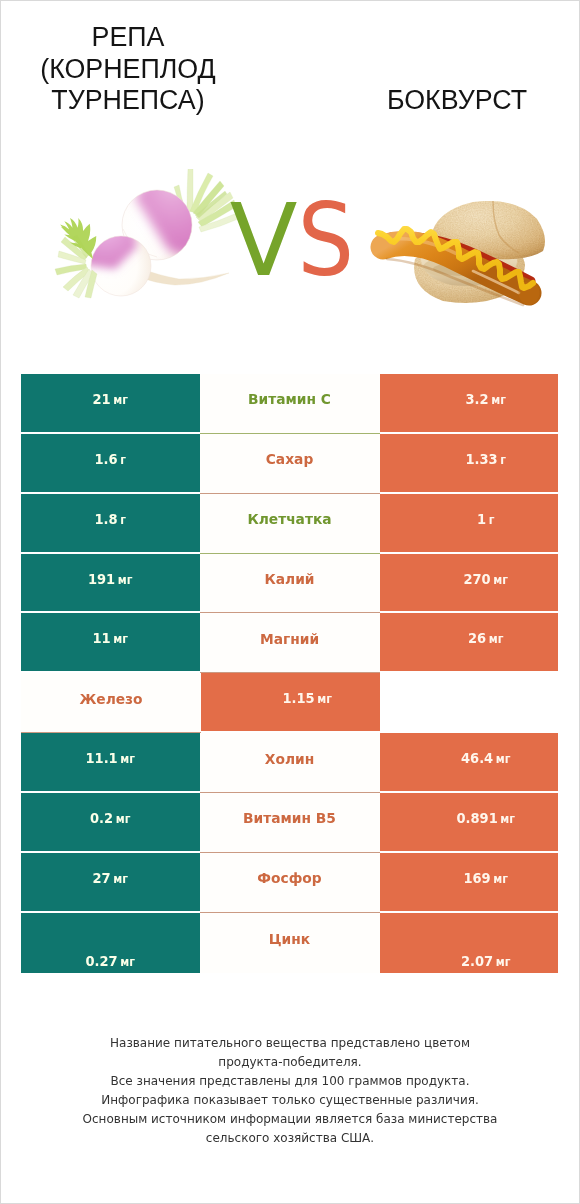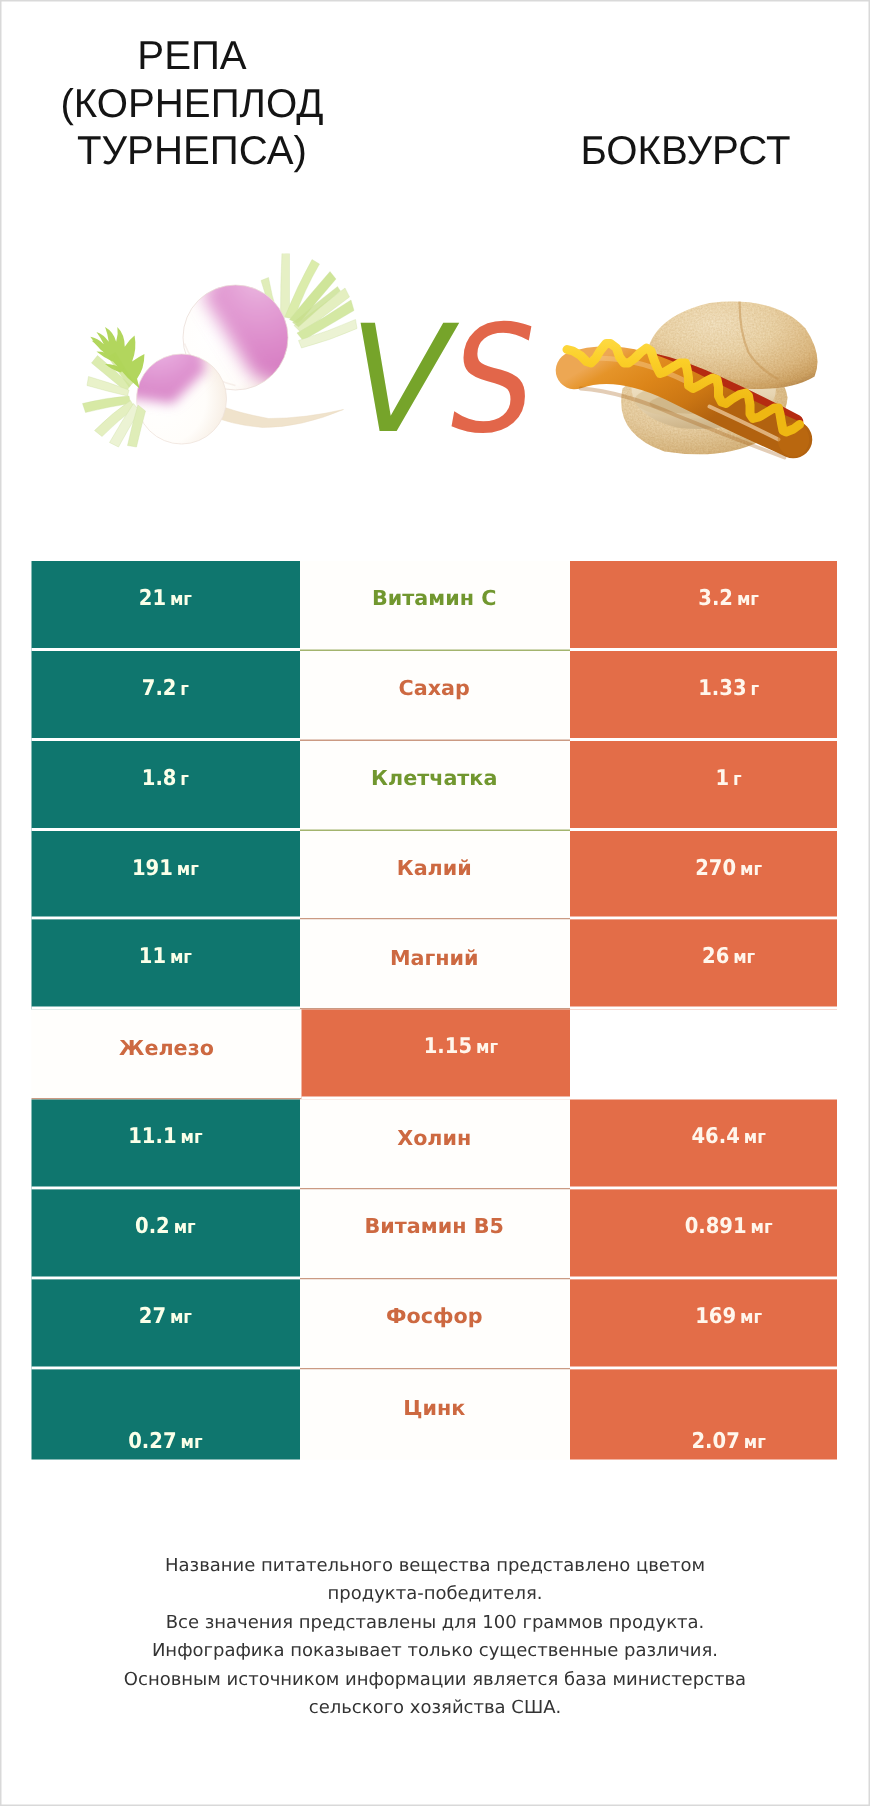--- a/index.html
+++ b/index.html
@@ -8,21 +8,21 @@
   .page{position:relative;width:580px;height:1204px;border:1px solid #d9d9d9;background:#fff;box-sizing:border-box;overflow:hidden;}
 
   
   .titles{position:absolute;left:0;top:0;width:580px;height:150px;}
   .title{position:absolute;color:#141414;font-size:26.8px;line-height:31.5px;text-align:center;font-weight:400;}
   .title-left{left:-1px;top:21px;width:256px;white-space:nowrap;}
   .title-right{left:338px;top:84px;width:236px;}
 
   
   .hero{position:absolute;left:0;top:0px;width:580px;height:370px;}
-  .vs{position:absolute;left:226px;top:203px;width:130px;height:100px;font-family:"DejaVu Sans",sans-serif;font-size:99px;line-height:100px;font-weight:400;text-align:right;z-index:5;white-space:nowrap;font-style:italic;}
+  .vs{position:absolute;left:226px;top:190px;width:130px;height:100px;font-family:"DejaVu Sans",sans-serif;font-size:99px;line-height:100px;font-weight:400;text-align:center;z-index:5;white-space:nowrap;}
   .vs .v{color:#76a42a;}
   .vs .s{color:#e2664a;font-stretch:condensed;}
 
   .veg{position:absolute;left:38px;top:168px;width:240px;height:140px;z-index:3;}
   .sausage{position:absolute;left:368px;top:186px;width:190px;height:120px;z-index:3;}
 
   
   .tbl{position:absolute;left:20px;top:373px;width:537px;height:598.6px;}
   .row{position:relative;height:59.86px;display:flex;}
   .cell{display:flex;align-items:center;justify-content:center;box-sizing:border-box;}
@@ -265,21 +265,21 @@
         </div>
         <div class="cell c-mid">
           <span class="lbl">Витамин C</span>
         </div>
         <div class="cell c-right">
           <span class="val"><span>3.2</span> <span class="u">мг</span></span>
         </div>
       </div>
       <div class="row win-orange">
         <div class="cell c-left">
-          <span class="val"><span>7.2</span> <span class="u">г</span></span>
+          <span class="val"><span>1.6</span> <span class="u">г</span></span>
         </div>
         <div class="cell c-mid">
           <span class="lbl">Сахар</span>
         </div>
         <div class="cell c-right">
           <span class="val"><span>1.33</span> <span class="u">г</span></span>
         </div>
       </div>
       <div class="row win-green">
         <div class="cell c-left">

